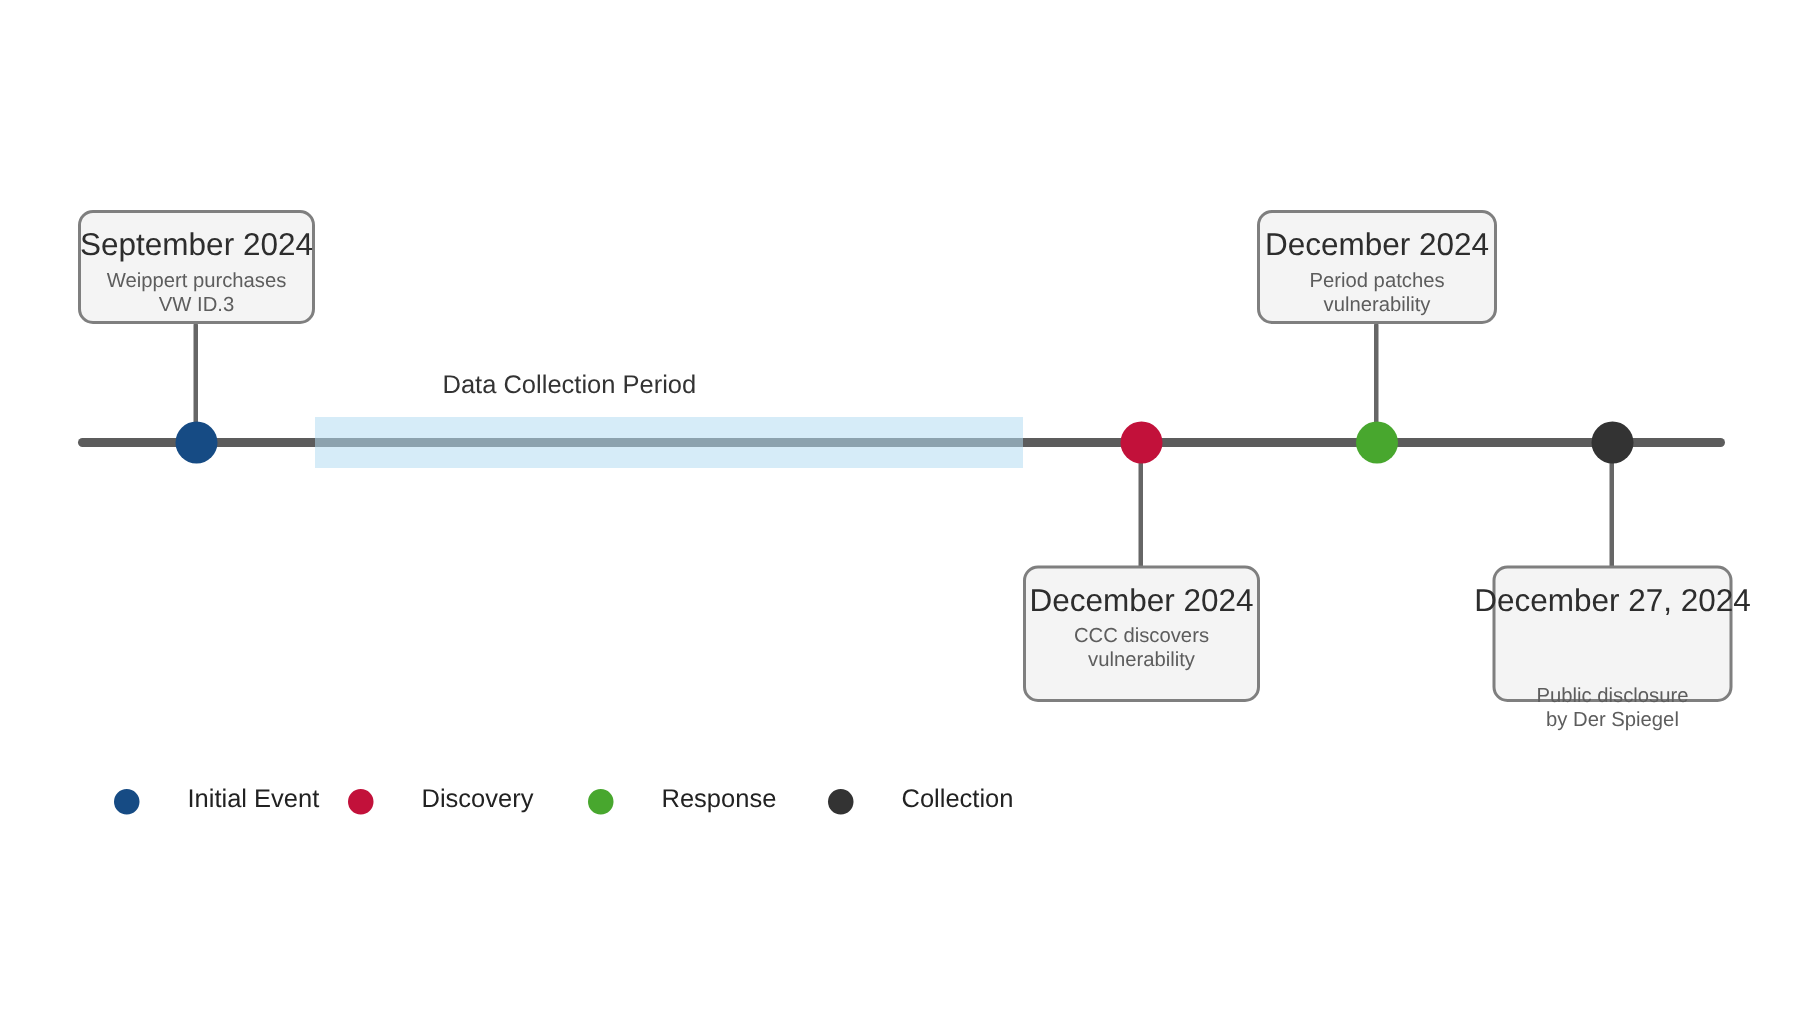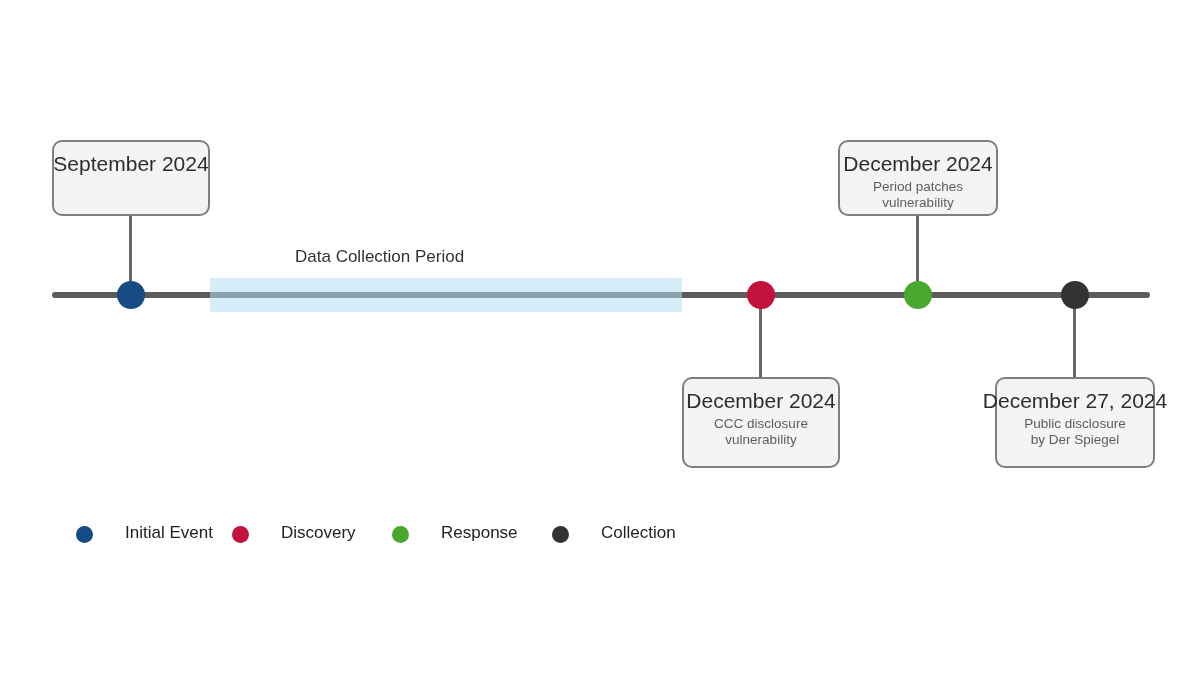--- a/index.html
+++ b/index.html
@@ -65,21 +65,21 @@
     border: 2px solid #7f7f7f;
     border-radius: 10px;
     display: flex;
     flex-direction: column;
     align-items: center;
     padding-top: 9px;
   }
   .b1 { left: 52px;  top: 140px; width: 158px; height: 76px; }
   .b2 { left: 682px; top: 377px; width: 158px; height: 91px; }
   .b3 { left: 838px; top: 140px; width: 160px; height: 76px; }
-  .b4 { left: 995px; top: 377px; width: 160px; height: 91px; }
+  .b4 { left: 995px; top: 377px; width: 160px; height: 91px; gap: 40px; }
   .event-title {
     font-size: 21px;
     color: #2d2d2d;
     line-height: 1.2;
     white-space: nowrap;
   }
   .event-desc {
     font-size: 13.5px;
     color: #5d5d5d;
     line-height: 1.15;
@@ -119,27 +119,29 @@
   <div class="timeline-line" style="background-color: rgb(92, 92, 92);"></div>
 
   <div class="period-bar" style="background-color: rgb(181, 220, 242);"></div>
 
   <div class="period-label">Data Collection Period</div>
 
   <div class="connector c1" style="background-color: rgb(102, 102, 102);"></div>
   <div class="dot d1" style="background-color: rgb(22, 75, 132);"></div>
   <div class="event-box b1" style="background-color: rgb(244, 244, 244);">
     <div class="event-title">September 2024</div>
+    <div class="event-desc">Weippert purchases
+VW ID.3</div>
   </div>
 
   <div class="connector c2" style="background-color: rgb(102, 102, 102);"></div>
   <div class="dot d2" style="background-color: rgb(194, 17, 58);"></div>
   <div class="event-box b2" style="background-color: rgb(244, 244, 244);">
     <div class="event-title">December 2024</div>
-    <div class="event-desc">CCC disclosure
+    <div class="event-desc">CCC discovers
 vulnerability</div>
   </div>
 
   <div class="connector c3" style="background-color: rgb(102, 102, 102);"></div>
   <div class="dot d3" style="background-color: rgb(72, 167, 46);"></div>
   <div class="event-box b3" style="background-color: rgb(244, 244, 244);">
     <div class="event-title">December 2024</div>
     <div class="event-desc">Period patches
 vulnerability</div>
   </div>

